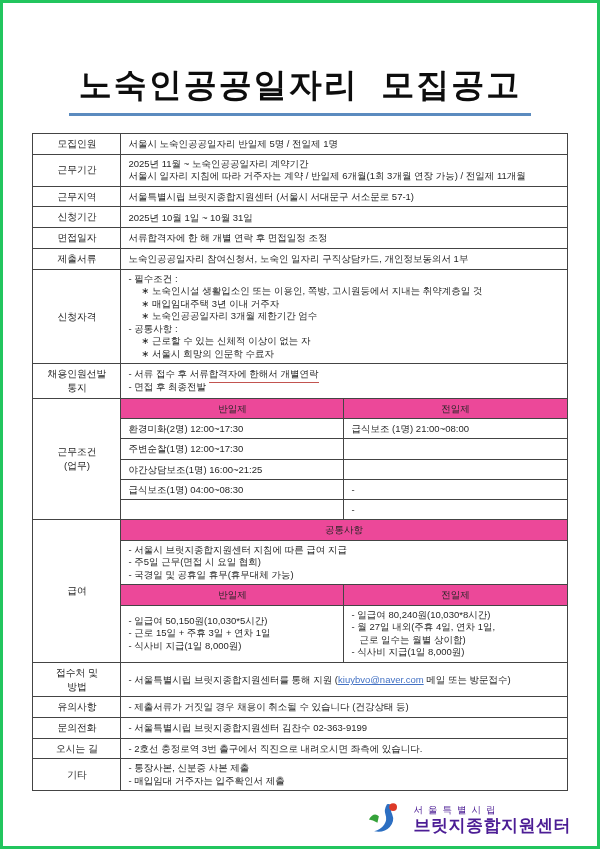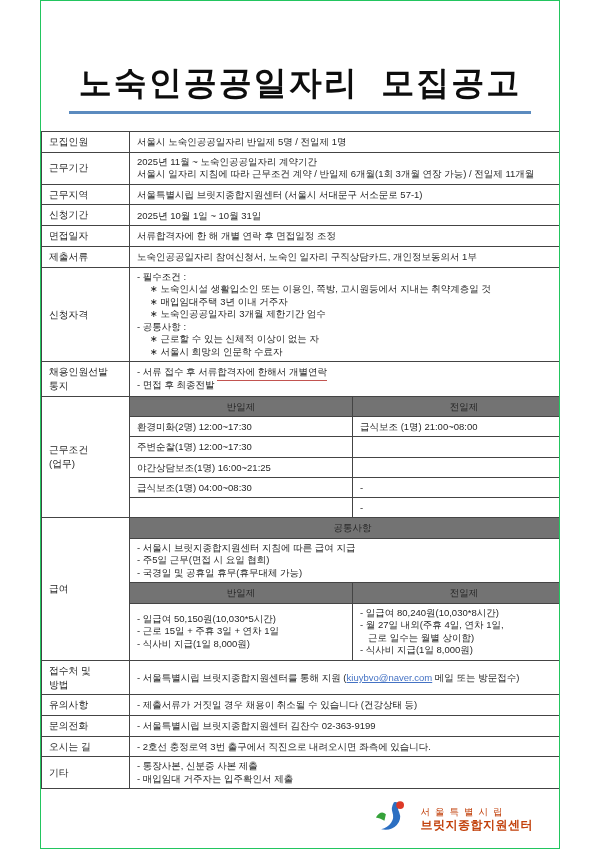--- a/index.html
+++ b/index.html
@@ -3,61 +3,61 @@
 <meta charset="utf-8">
 <style>
   * { box-sizing: border-box; }
   html,body { margin:0; padding:0; }
   body {
     width:600px; height:849px; background:#ffffff;
     font-family:"Liberation Sans","DejaVu Sans",sans-serif;
     color:#1f1f1f;
   }
   .page {
-    width:520px; height:849px; background:#fff;
-    border:1px solid #22c55e; overflow:hidden;margin-left:40px;
+    width:600px; height:849px; background:#fff;
+    border:3px solid #22c55e; overflow:hidden;
   }
   
   .title-wrap { text-align:center; margin-top:60px; }
   .title-text {
     display:inline-block; font-size:33px; font-weight:bold; color:#0d0d0d;
     letter-spacing:2px; white-space:pre;
     border-bottom:3px solid #5b8bbf; padding:0 10px 5px 10px;
   }
   
   table.main {
     width:534px; margin:17px auto 0 auto;
     border-collapse:collapse; table-layout:fixed;
     font-size:9.5px; color:#262626;
   }
   table.main td {
     border:1px solid #444444; padding:3px 7px;
     vertical-align:middle; line-height:1.4; word-break:keep-all;
   }
   td.label {
-    font-size:9.8px; padding:3px 2px; line-height:1.35;
-  }
-  td.hdr { background:#737373; text-align:center; padding:2px 4px; }
+    text-align:center; font-size:9.8px; padding:3px 2px; line-height:1.35;
+  }
+  td.hdr { background:#ec4899; text-align:center; padding:2px 4px; }
   .bold { font-weight:normal; }
   .multi div { line-height:1.32; }
   .indent1 { padding-left:13px; }
   .indent2 { padding-left:8px; }
   td.work-cell { text-align:left; padding:6px 4px; }
   .ul-red { border-bottom:1.5px solid #c25450; padding-bottom:3px; }
   a.email { color:#4472c4; text-decoration:underline; cursor:pointer; }
   td.tight { padding:2px 7px; }
   
   .footer {
     display:flex; justify-content:flex-end; align-items:center;
     margin:10px 26px 0 0; gap:9px;
   }
   .logo-mark { flex:0 0 auto; }
-  .logo-text { color:#c2410c; text-align:left; }
+  .logo-text { color:#4c1d95; text-align:left;font-family:Liberation Mono, monospace; }
   .logo-text .l1 { font-size:9.5px; letter-spacing:5px; line-height:1.3; }
-  .logo-text .l2 { font-size:12px; font-weight:bold; letter-spacing:0.5px; line-height:1.2; }
+  .logo-text .l2 { font-size:17px; font-weight:bold; letter-spacing:0.5px; line-height:1.2; }
 </style>
 </head>
 <body>
 
 <div class="page">
 
   <div class="title-wrap">
     <span class="title-text">노숙인공공일자리  모집공고</span>
   </div>
 
@@ -71,21 +71,21 @@
 
       <tr>
         <td class="label">모집인원</td>
         <td colspan="2">서울시 노숙인공공일자리 반일제 5명 / 전일제 1명</td>
       </tr>
 
       <tr>
         <td class="label">근무기간</td>
         <td colspan="2" class="multi tight">
           <div>2025년 11월 ~ 노숙인공공일자리 계약기간</div>
-          <div>서울시 일자리 지침에 따라 근무조건 계약 / 반일제 6개월(1회 3개월 연장 가능) / 전일제 11개월</div>
+          <div>서울시 일자리 지침에 따라 거주자는 계약 / 반일제 6개월(1회 3개월 연장 가능) / 전일제 11개월</div>
         </td>
       </tr>
 
       <tr>
         <td class="label">근무지역</td>
         <td colspan="2">서울특별시립 브릿지종합지원센터 (서울시 서대문구 서소문로 57-1)</td>
       </tr>
 
       <tr>
         <td class="label">신청기간</td>

